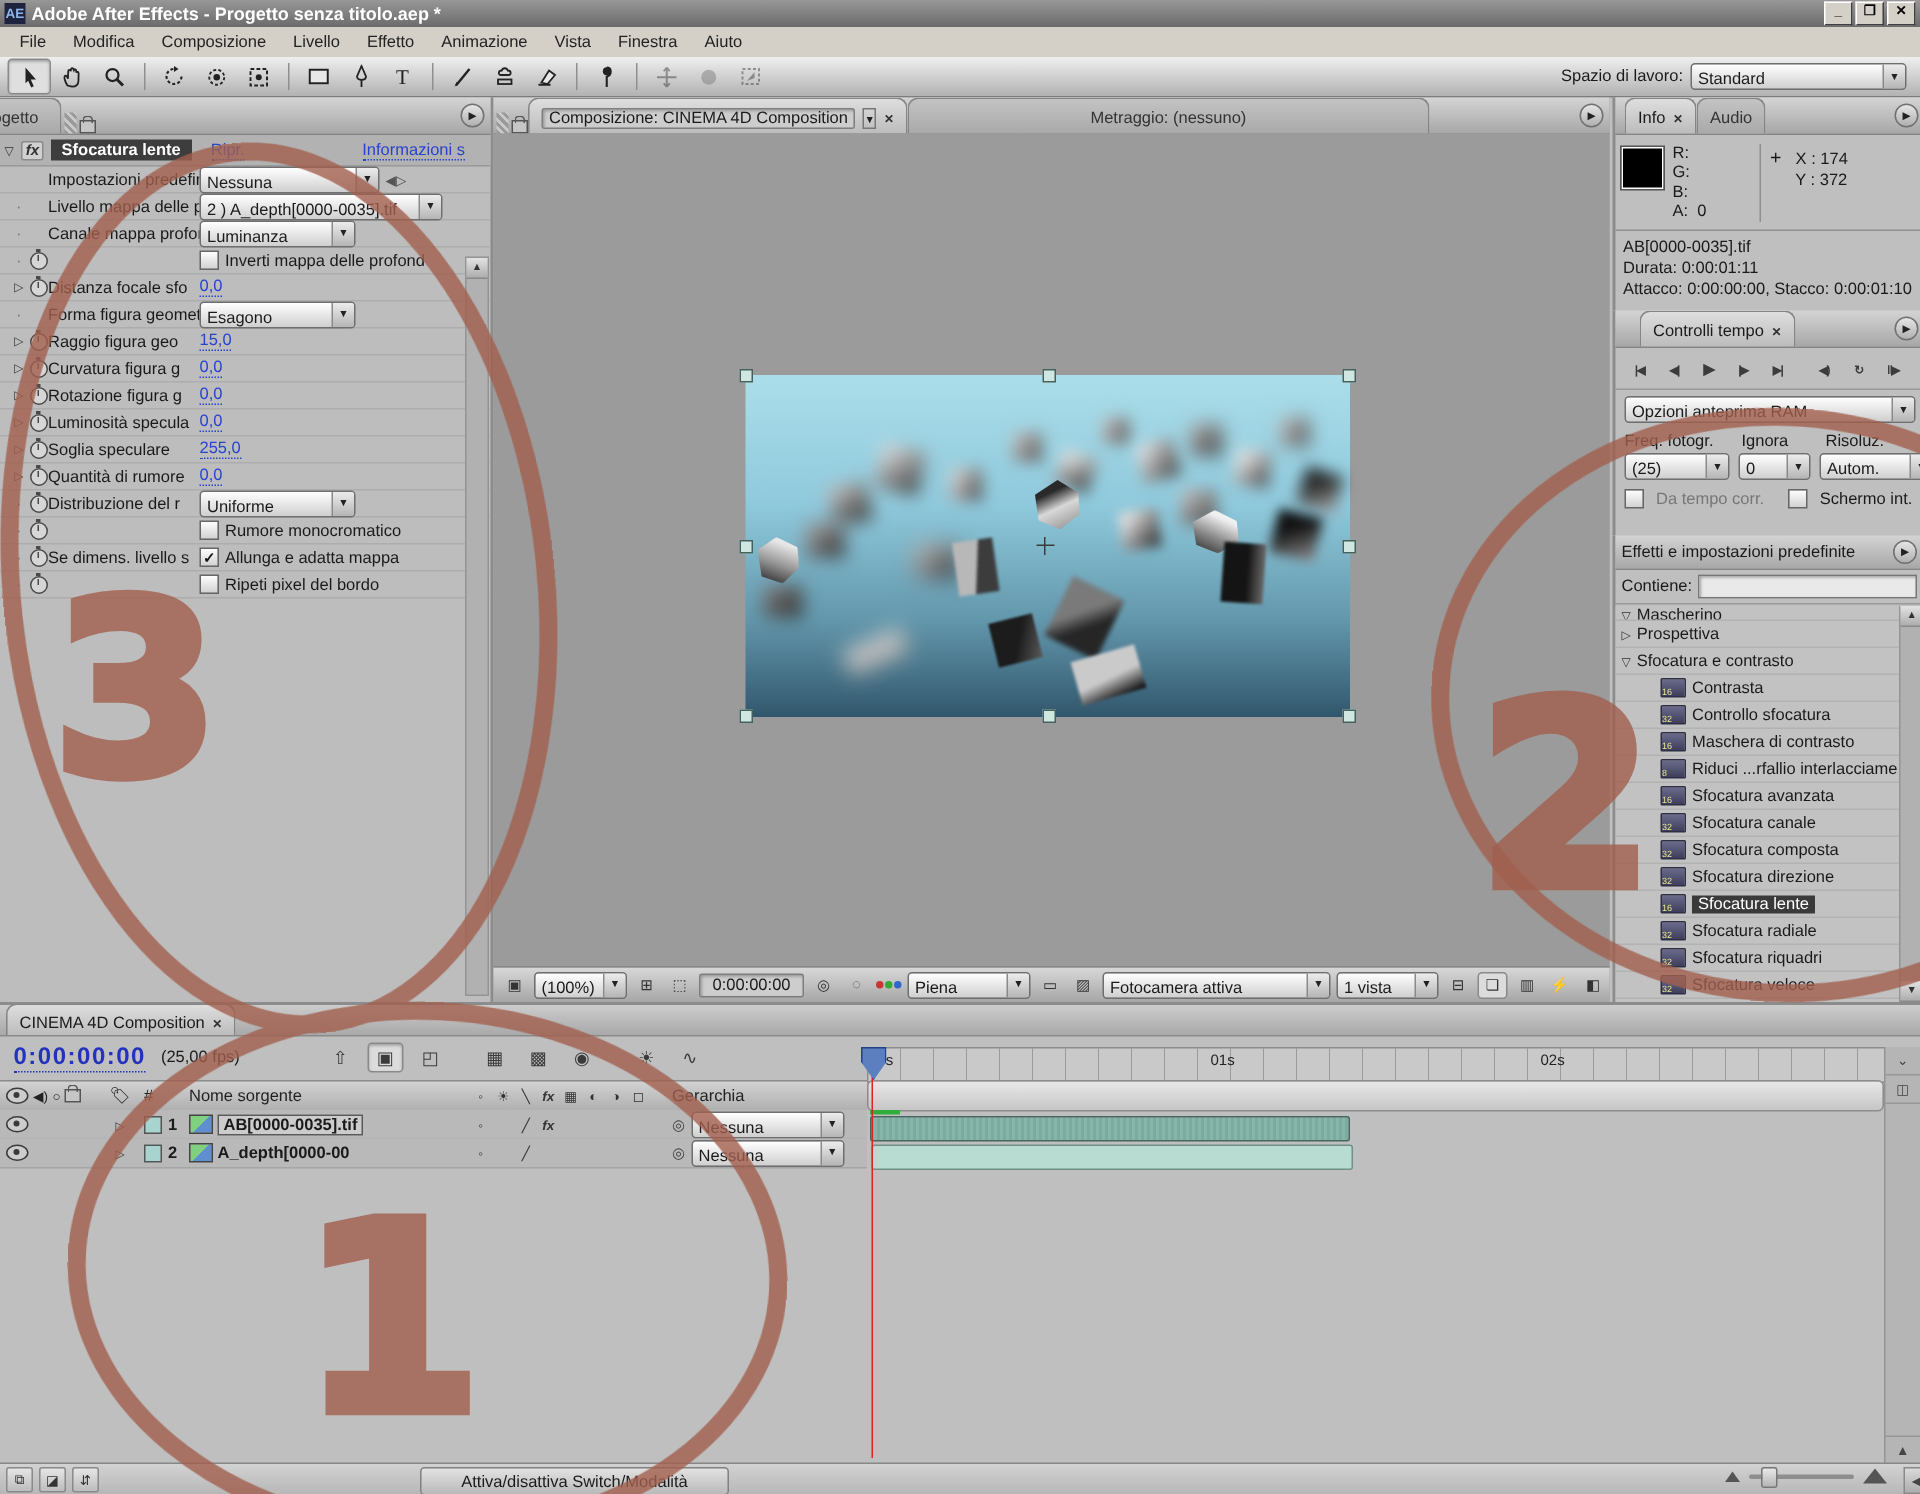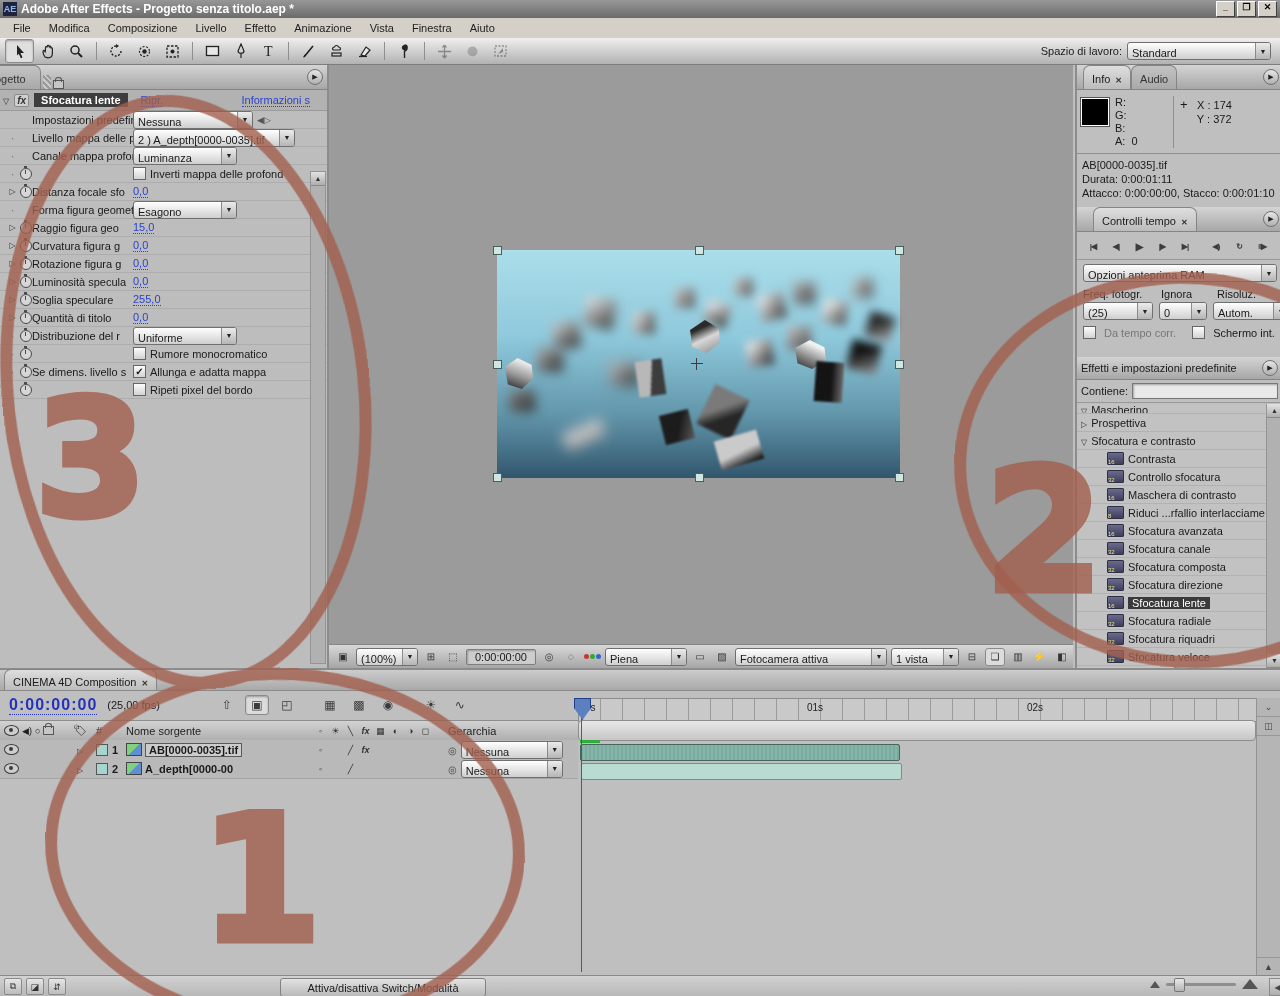--- a/index.html
+++ b/index.html
@@ -421,21 +421,21 @@
           <span class="sw"></span>
         </span>
       <span class="erlabel">Soglia speculare</span>
       <span class="bval">255,0</span>
     </div>
     <div class="er">
       <span class="slot tri"></span>
         <span class="slot">
           <span class="sw"></span>
         </span>
-      <span class="erlabel">Quantità di titolo</span>
+      <span class="erlabel">Quantità di rumore</span>
       <span class="bval">0,0</span>
     </div>
     <div class="er">
       <span class="slot dot"></span>
         <span class="slot">
           <span class="sw"></span>
         </span>
       <span class="erlabel">Distribuzione del r</span>
       <span class="dd" style="width:98px">
           <span>Uniforme</span>
@@ -469,20 +469,33 @@
       <span class="cb"></span>
       <span>Ripeti pixel del bordo</span>
     </div>
 
     <div class="fxscroll">
       <div class="sbtn"></div>
     </div>
   </div>
 
   <div class="vp">
+    <div class="ptabs">
+      <span class="grip"></span>
+      <span class="lockico"></span>
+      <span class="ptab active">
+        <span class="inset" style="padding:0 4px">Composizione: CINEMA 4D Composition</span>
+        <span class="arw" style="height:12px;border:1px solid #777"></span>
+        <span class="xico"></span>
+      </span>
+      <span class="ptab inactive" style="width:330px;justify-content:center">
+        <span>Metraggio: (nessuno)</span>
+      </span>
+      <span class="pmenu" style="margin-left:auto;margin-right:4px;align-self:center"></span>
+    </div>
 
     <div class="vcontent">
       <div class="comp">
 
         <div class="cube" style="left:88px;top:48px;width:30px;height:30px;background:linear-gradient(135deg,#ddd 10%,#888 55%,#333 100%);filter:blur(6px);transform:rotate(12deg)"></div>
         <div class="cube" style="left:136px;top:62px;width:22px;height:22px;background:linear-gradient(120deg,#ccc 20%,#555 90%);filter:blur(5px)"></div>
         <div class="cube" style="left:56px;top:72px;width:27px;height:27px;background:linear-gradient(150deg,#bbb 15%,#444 85%);filter:blur(6px);transform:rotate(-10deg)"></div>
         <div class="cube" style="left:40px;top:98px;width:26px;height:24px;background:linear-gradient(140deg,#999 20%,#333 90%);filter:blur(6px)"></div>
         <div class="cube" style="left:178px;top:38px;width:20px;height:20px;background:linear-gradient(130deg,#ccc,#555)  ;filter:blur(5px)"></div>
         <div class="cube" style="left:208px;top:52px;width:24px;height:24px;background:linear-gradient(140deg,#ddd 20%,#444 90%);filter:blur(5px);transform:rotate(20deg)"></div>

